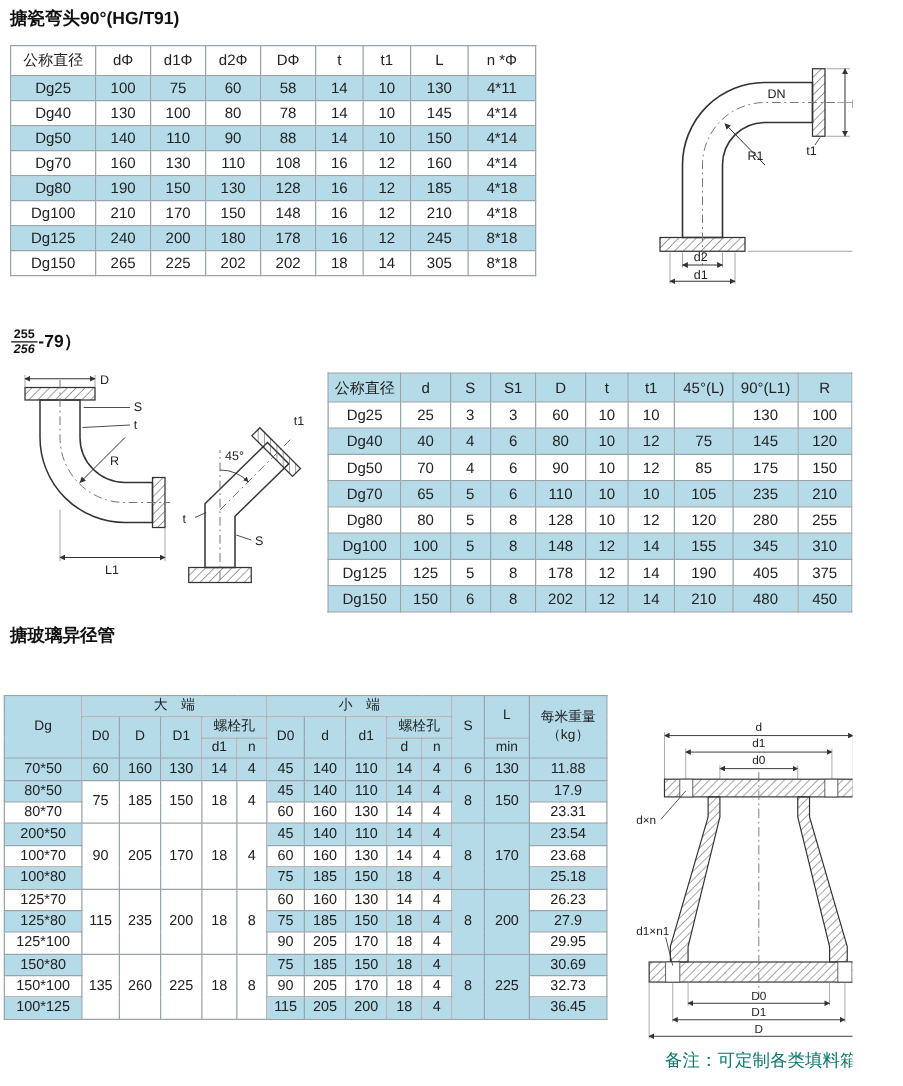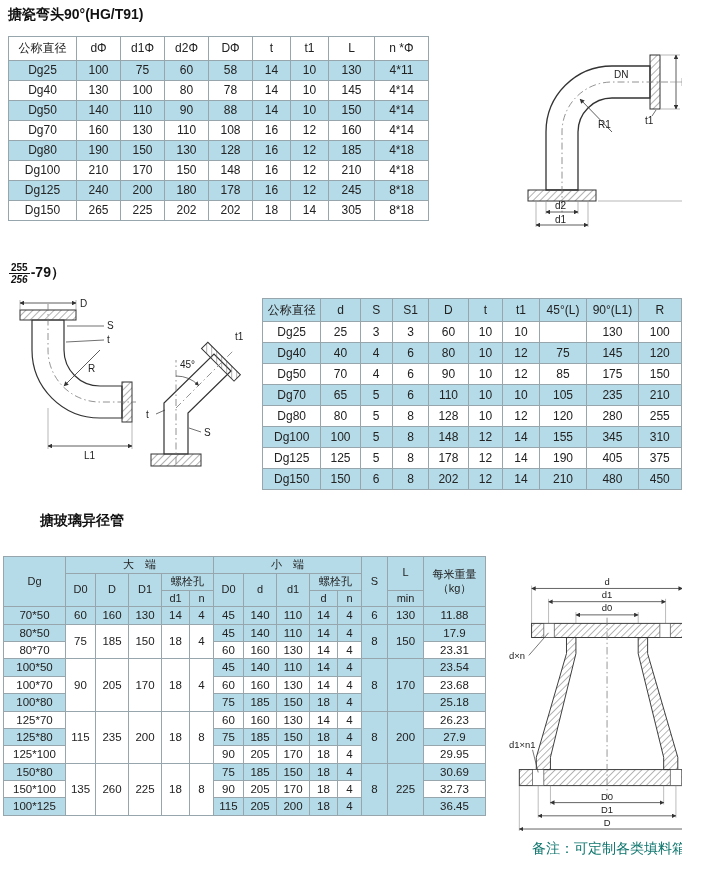--- a/index.html
+++ b/index.html
@@ -383,21 +383,21 @@
             <td>12</td>
             <td>14</td>
             <td>210</td>
             <td>480</td>
             <td>450</td>
           </tr>
         </tbody>
       </table>
     </div>
 
-  <h2 class="sec-title" style="left:8px; top:512px;margin-left:32px;">搪玻璃异径管</h2>
+  <h2 class="sec-title" style="left:8px; top:500px;">搪玻璃异径管</h2>
 
   <div class="tbl-wrap" style="left:3px; top:556px;">
       <table class="tbl3">
         <colgroup>
           <col style="width: 62px;">
           <col style="width: 30px;">
           <col style="width: 33px;">
           <col style="width: 33px;">
           <col style="width: 28px;">
           <col style="width: 24px;">
@@ -474,21 +474,21 @@
           <tr>
             <td>80*70</td>
             <td>60</td>
             <td>160</td>
             <td>130</td>
             <td>14</td>
             <td>4</td>
             <td>23.31</td>
           </tr>
           <tr>
-            <td>100*50</td>
+            <td>200*50</td>
             <td rowspan="3" class="mw">90</td>
             <td rowspan="3" class="mw">205</td>
             <td rowspan="3" class="mw">170</td>
             <td rowspan="3" class="mw">18</td>
             <td rowspan="3" class="mw">4</td>
             <td>45</td>
             <td>140</td>
             <td>110</td>
             <td>14</td>
             <td>4</td>

